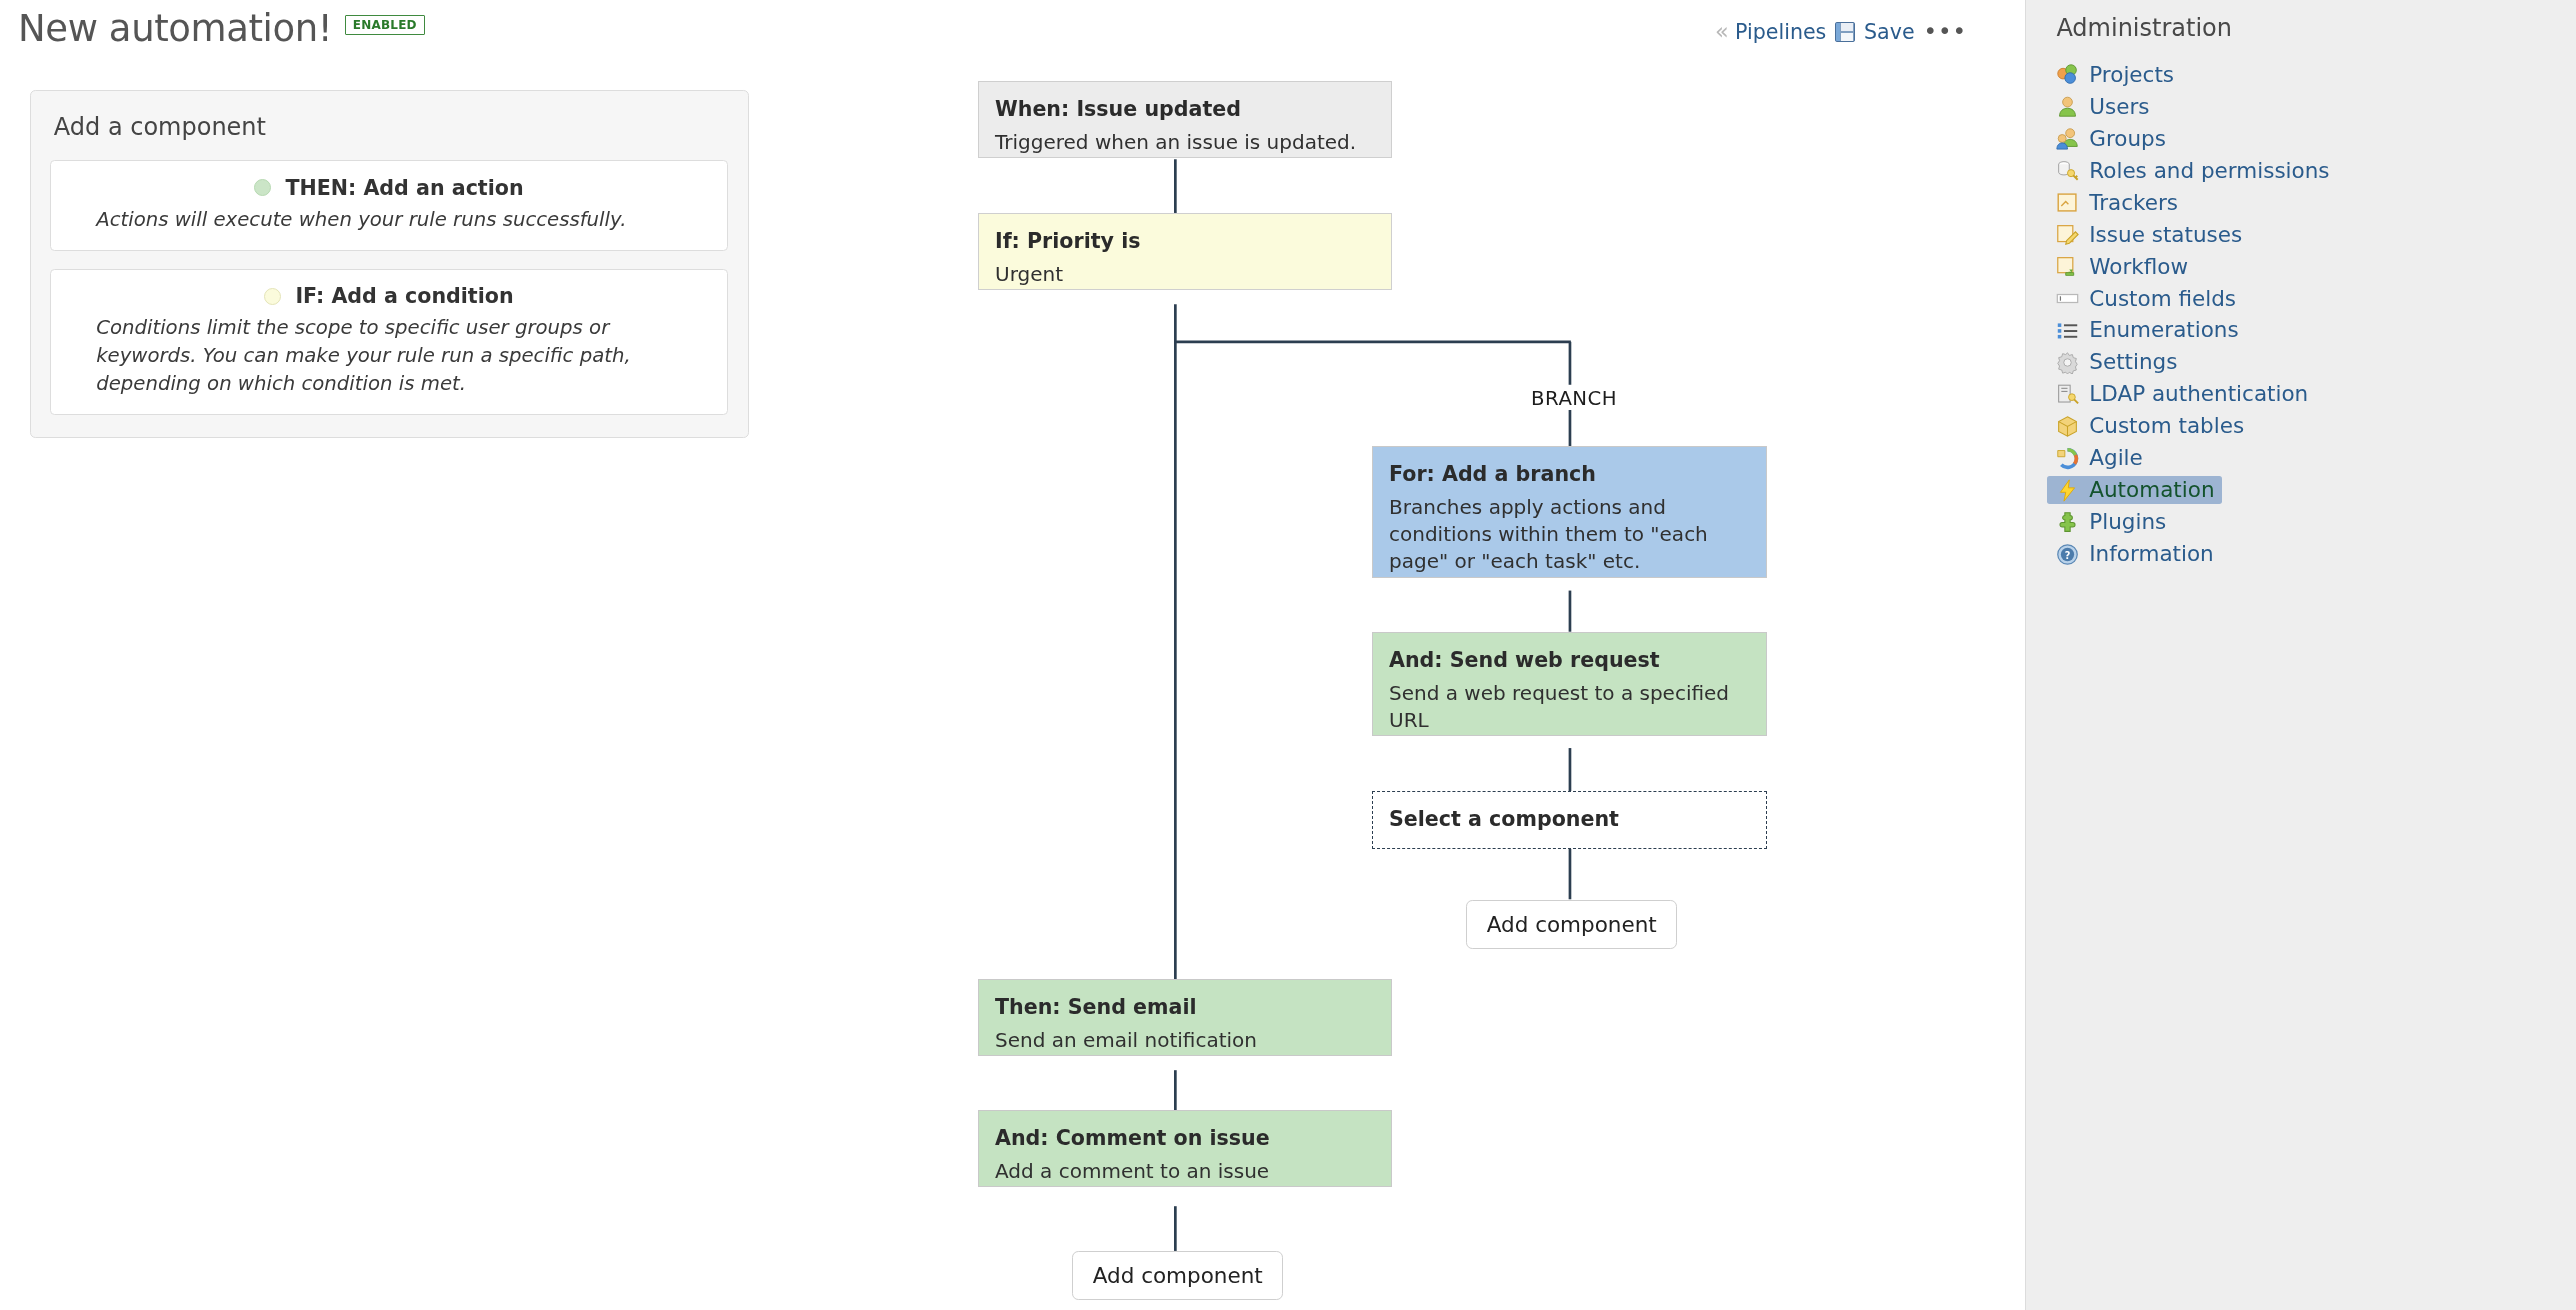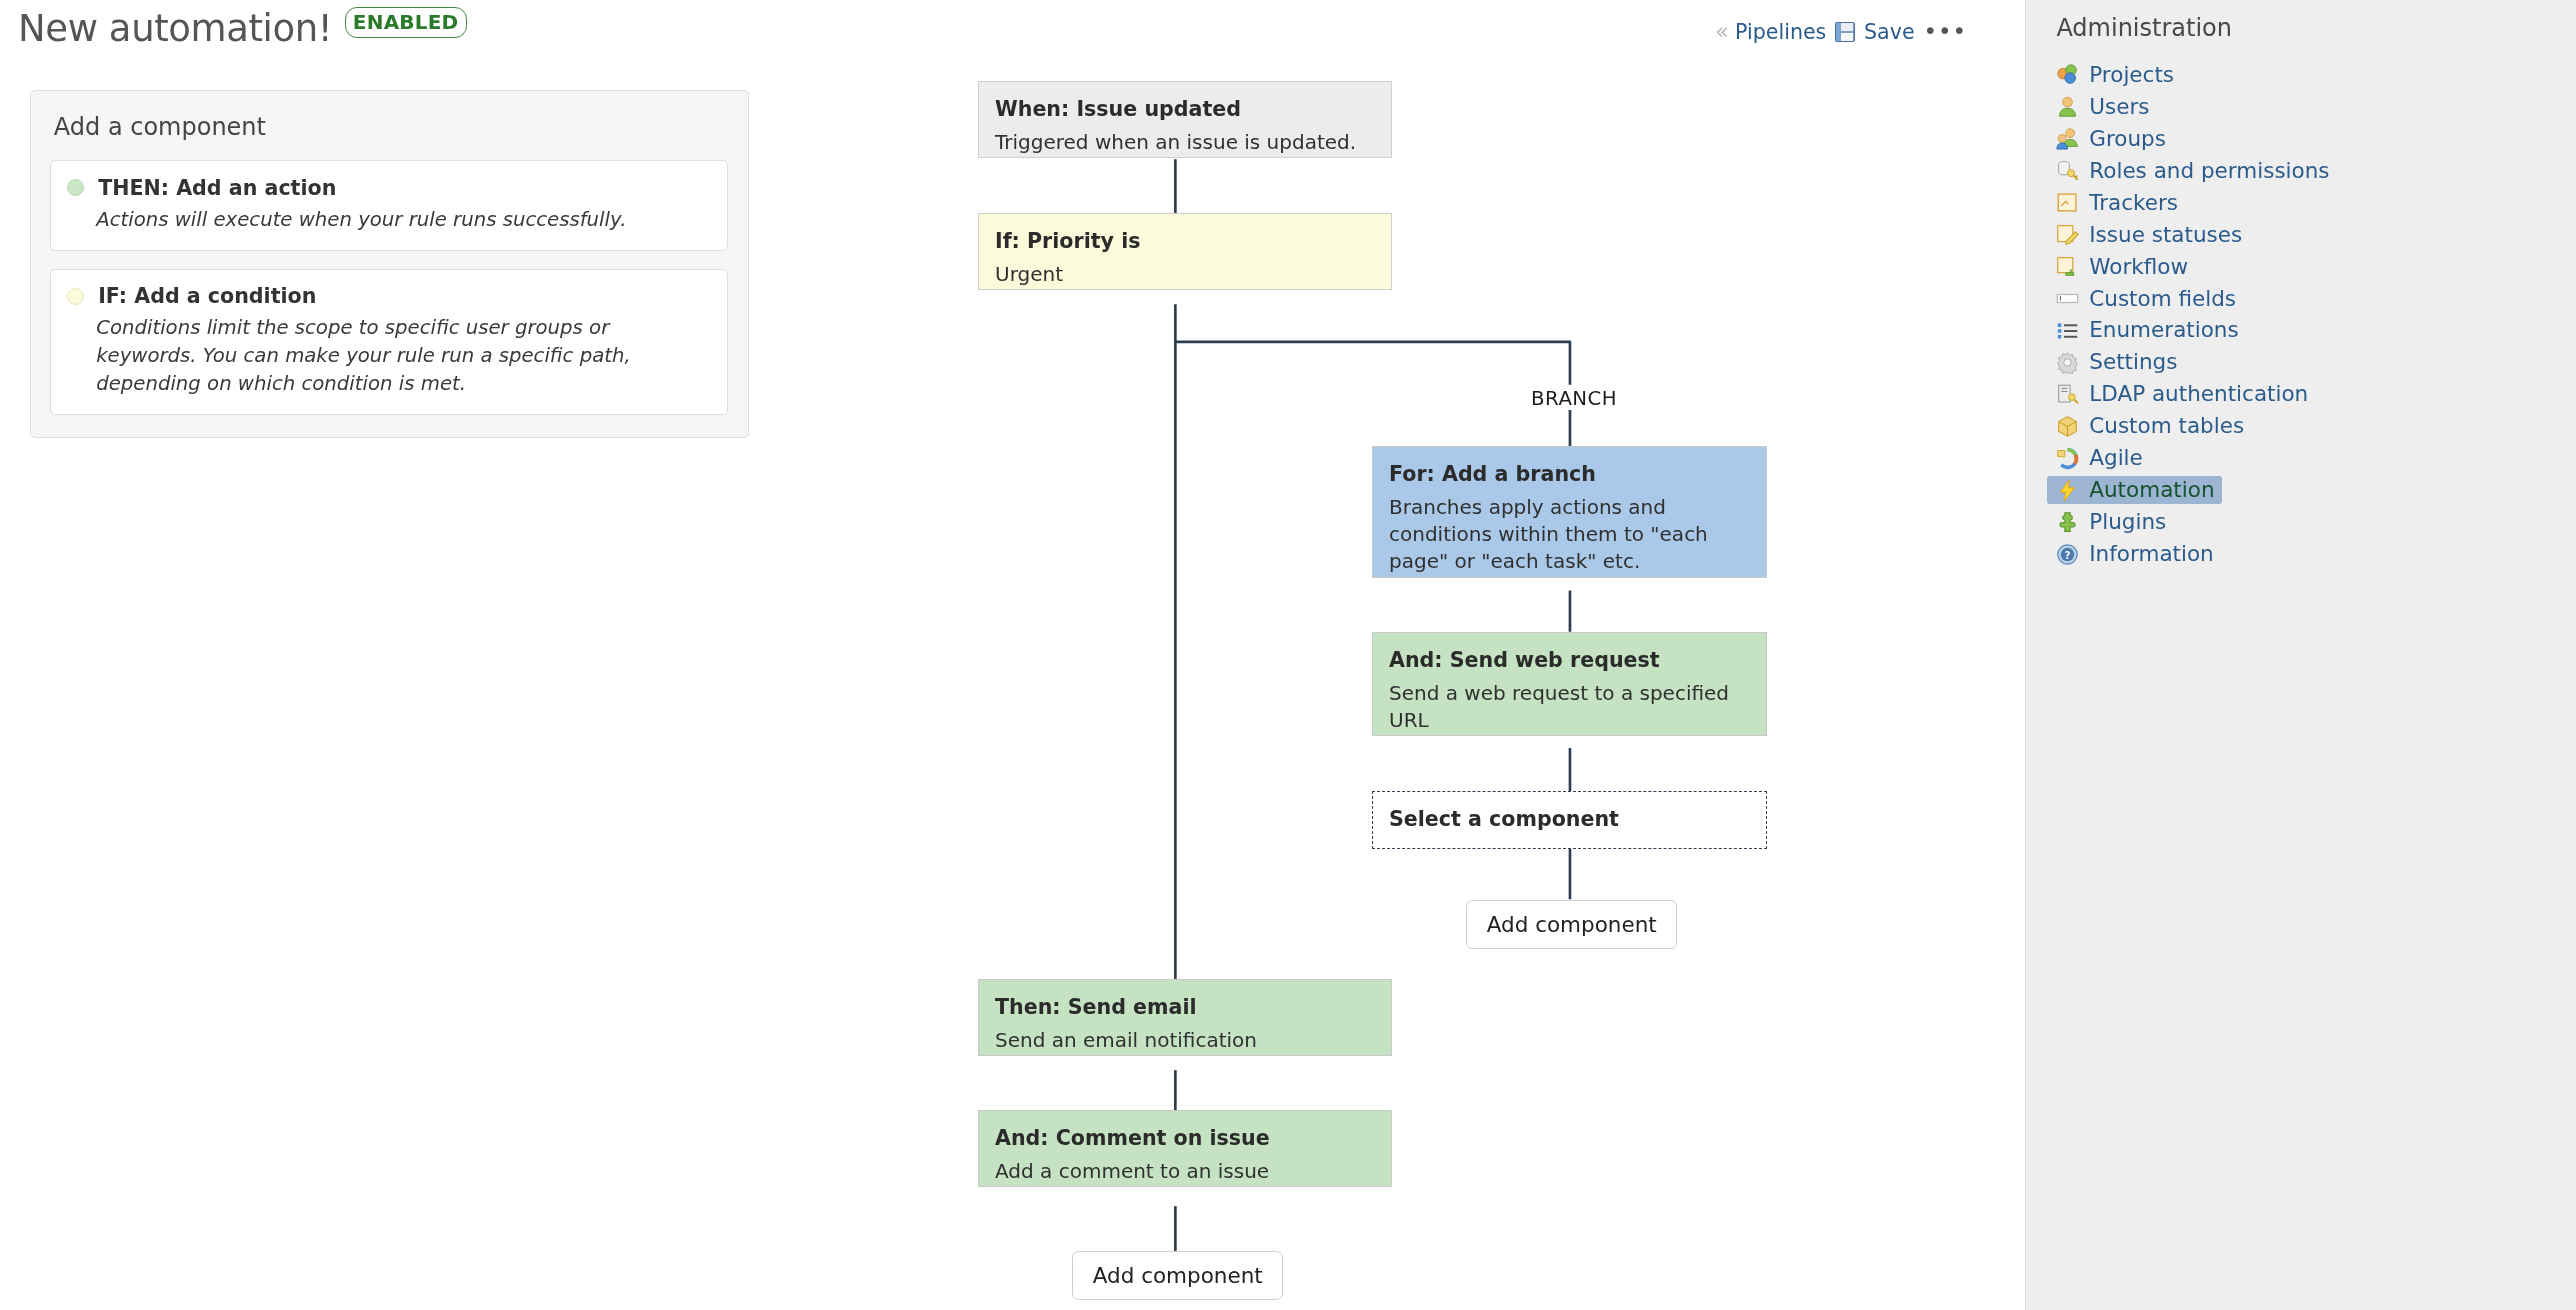--- a/index.html
+++ b/index.html
@@ -16,24 +16,24 @@
   .page-title {
     position: absolute; left: 18px; top: 7.2px;
     font-size: 37px; font-weight: 400; color: #555555;
     letter-spacing: -0.4px;
     white-space: nowrap;
   }
   .enabled-badge {
     display: inline-block;
     vertical-align: 12.5px;
     margin-left: 12.5px;
-    font-size: 20px; font-weight: 700;
+    font-size: 12px; font-weight: 700;
     color: #2a7a2a;
     border: 1.8px solid #3f8a3f;
-    border-radius: 12px;
+    border-radius: 1px;
     padding: 1.8px 7.2px 2.7px 7.2px;
     letter-spacing: 0.2px;
     font-family: "DejaVu Sans", sans-serif;
   }
 
   
   .toolbar {
     position: absolute; right: 609px; top: 19.7px;
     display: flex; align-items: center; gap: 9px;
     font-size: 20.6px;
@@ -71,21 +71,21 @@
   }
   .opt-card {
     background: #ffffff;
     border: 0.9px solid #dddddd;
     border-radius: 4.5px;
     padding: 14.3px 16px 16px 16px;
     margin-bottom: 18px;
     position: relative;
   }
   .opt-card:last-child { margin-bottom: 0; }
-  .opt-head { display: flex; align-items: center; gap: 14px; }
+  .opt-head { display: flex; align-items: center; gap: 14px; justify-content: center; }
   .dot { width: 17px; height: 17px; border-radius: 50%; flex: 0 0 auto; }
   .dot.green { background: #cbe5c7; border: 0.9px solid #b7d9b2; }
   .dot.yellow { background: #fbfbdc; border: 0.9px solid #e4e4b8; }
   .opt-title { font-size: 20.6px; font-weight: 700; color: #333333; }
   .opt-desc {
     font-size: 19.7px; font-style: italic; color: #3a3a3a;
     line-height: 1.42; margin: 6.3px 0 0 29px; max-width: 653px;
   }
 
   

